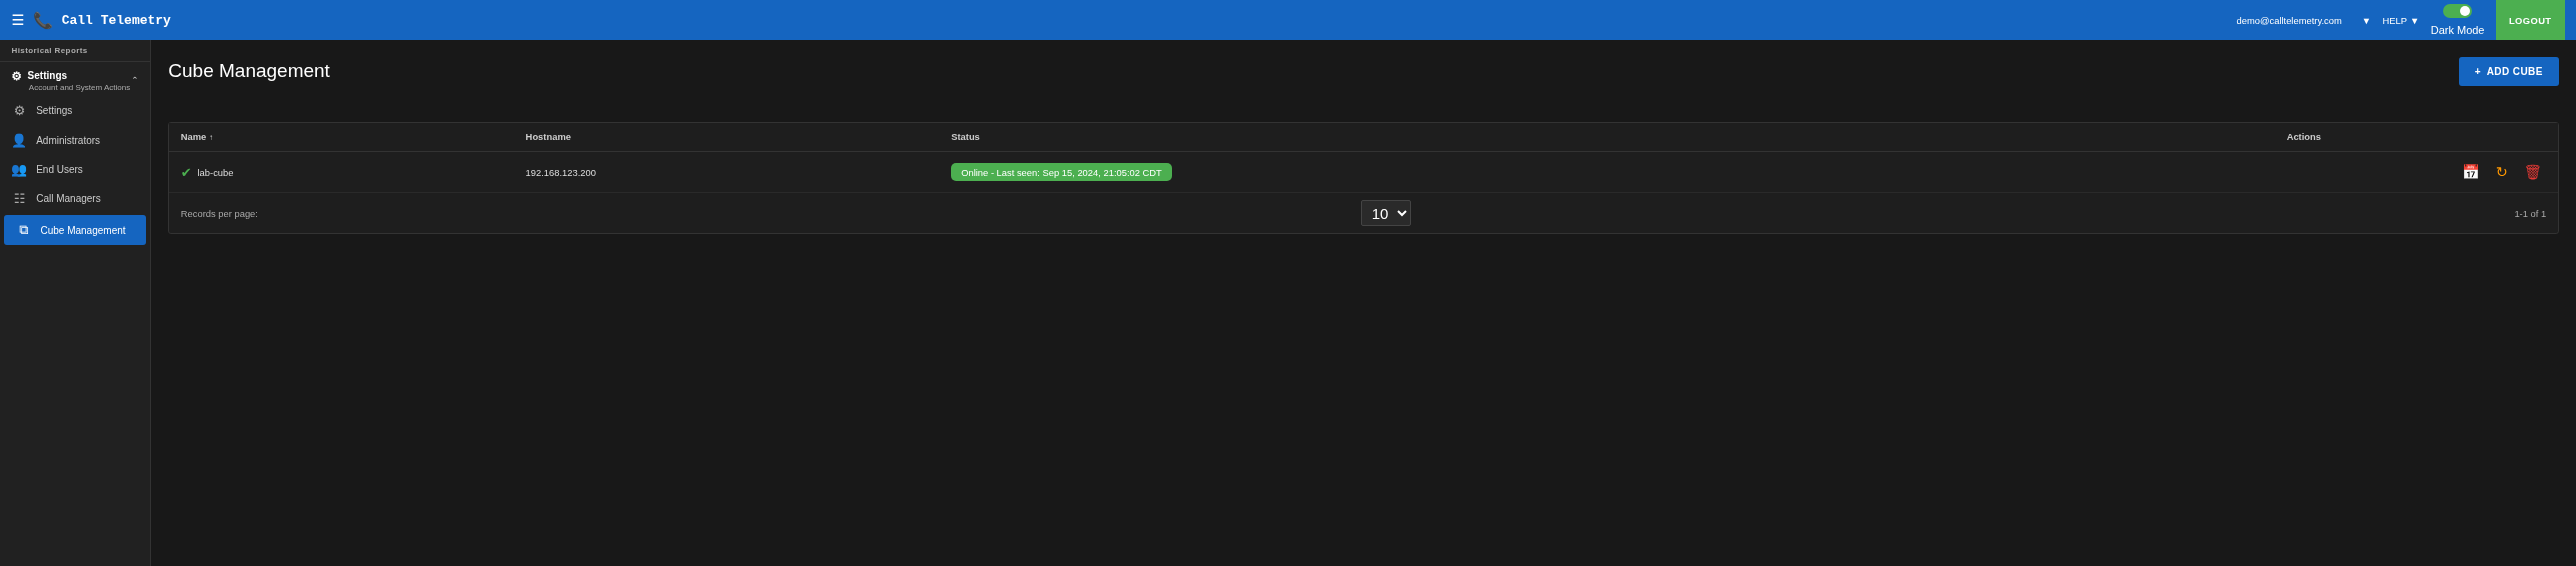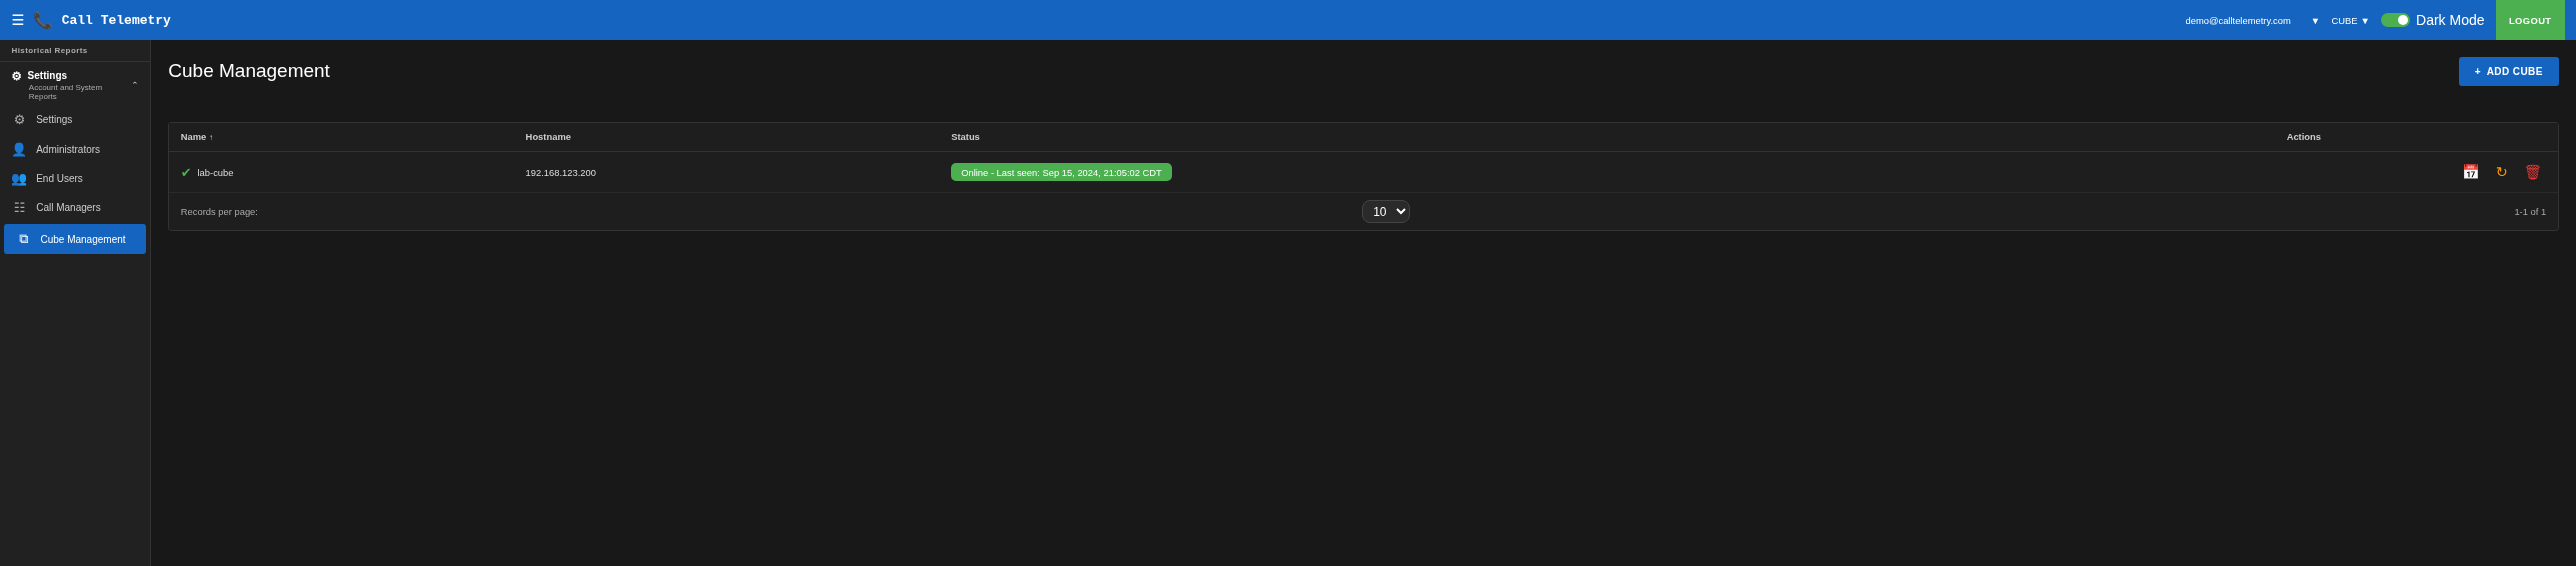--- a/index.html
+++ b/index.html
@@ -14,21 +14,21 @@
       height: 40px;
       flex-shrink: 0;
     }
     .topnav-left { display: flex; align-items: center; gap: 8.7px; flex: 1; }
     .hamburger-icon { color: #fff; font-size: 14.4px; cursor: pointer; }
     .logo-icon { color: #fff; font-size: 16px; }
     .app-title { color: #fff; font-size: 13px; font-weight: 600; font-family: Liberation Mono, monospace; }
     .topnav-right { display: flex; align-items: center; gap: 11.5px; }
     .user-email { color: #fff; font-size: 9.4px; display: flex; align-items: center; gap: 20px; cursor: pointer; }
     .help-btn { color: #fff; font-size: 9.4px; display: flex; align-items: center; gap: 2.9px; cursor: pointer; }
-    .dark-mode-toggle { display: flex; align-items: center; gap: 5.8px; color: #fff; font-size: 14px; }
+    .dark-mode-toggle { display: flex; align-items: center; gap: 5.8px; color: #fff; font-size: 11px; flex-direction: column; }
     .toggle-switch {
       width: 29px; height: 14.4px; background: #4caf50; border-radius: 7.2px;
       position: relative; cursor: pointer;
     }
     .toggle-switch::after {
       content: ''; position: absolute; right: 2.2px; top: 2.2px;
       width: 10px; height: 10px; background: #fff; border-radius: 50%;
     }
     .logout-btn {
       background: #4caf50; color: #fff; border: none; padding: 23px 13px;
@@ -94,41 +94,41 @@
     .action-btn.refresh { color: #ff9800; }
     .action-btn.delete { color: #e53935; }
 
     
     .pagination-row {
       display: flex; align-items: center; justify-content: space-between;
       padding: 7.2px 11.5px; border-top: 0.7px solid #2a2a2a; color: #aaa; font-size: 9.4px; gap: 5.8px;
     }
     .per-page-select {
       background: #2a2a2a; color: #fff; border: 0.7px solid #444; padding: 2.2px 5.8px;
-      border-radius: 8px; font-size: 12px; cursor: pointer;
+      border-radius: 2px; font-size: 15px; cursor: pointer;
     }
     .sort-icon { font-size: 8px; }
     .check-icon { color: #4caf50; font-size: 13px; }
   </style>
 </head>
 <body>
 
 <nav class="topnav">
   <div class="topnav-left">
     <span class="hamburger-icon">☰</span>
     <span class="logo-icon">📞</span>
     <span class="app-title">Call Telemetry</span>
   </div>
   <div class="topnav-right">
     <span class="user-email">
       <span>demo@calltelemetry.com</span>
       <span>▼</span>
     </span>
     <span class="help-btn">
-      <span>CUBE</span>
+      <span>HELP</span>
       <span>▼</span>
     </span>
     <div class="dark-mode-toggle">
       <div class="toggle-switch"></div>
       <span>Dark Mode</span>
     </div>
     <button class="logout-btn">LOGOUT</button>
   </div>
 </nav>
 
@@ -137,21 +137,21 @@
   <aside class="sidebar">
     <div class="sidebar-section-header">Historical Reports</div>
     <hr class="sidebar-divider">
 
     <div class="sidebar-group-label">
       <div>
         <div style="color:#fff; font-size:10px; font-weight:600; display:flex; align-items:center; gap:5.8px;">
           <span style="font-size:11.5px;">⚙</span>
           <span>Settings</span>
         </div>
-        <div style="color:#aaa; font-size:8px; padding-left:17.3px;">Account and System Reports</div>
+        <div style="color:#aaa; font-size:8px; padding-left:17.3px;">Account and System Actions</div>
       </div>
       <span>⌃</span>
     </div>
 
     <div class="sidebar-item">
       <span class="icon">⚙</span>
       <span>Settings</span>
     </div>
 
     <div class="sidebar-item">

